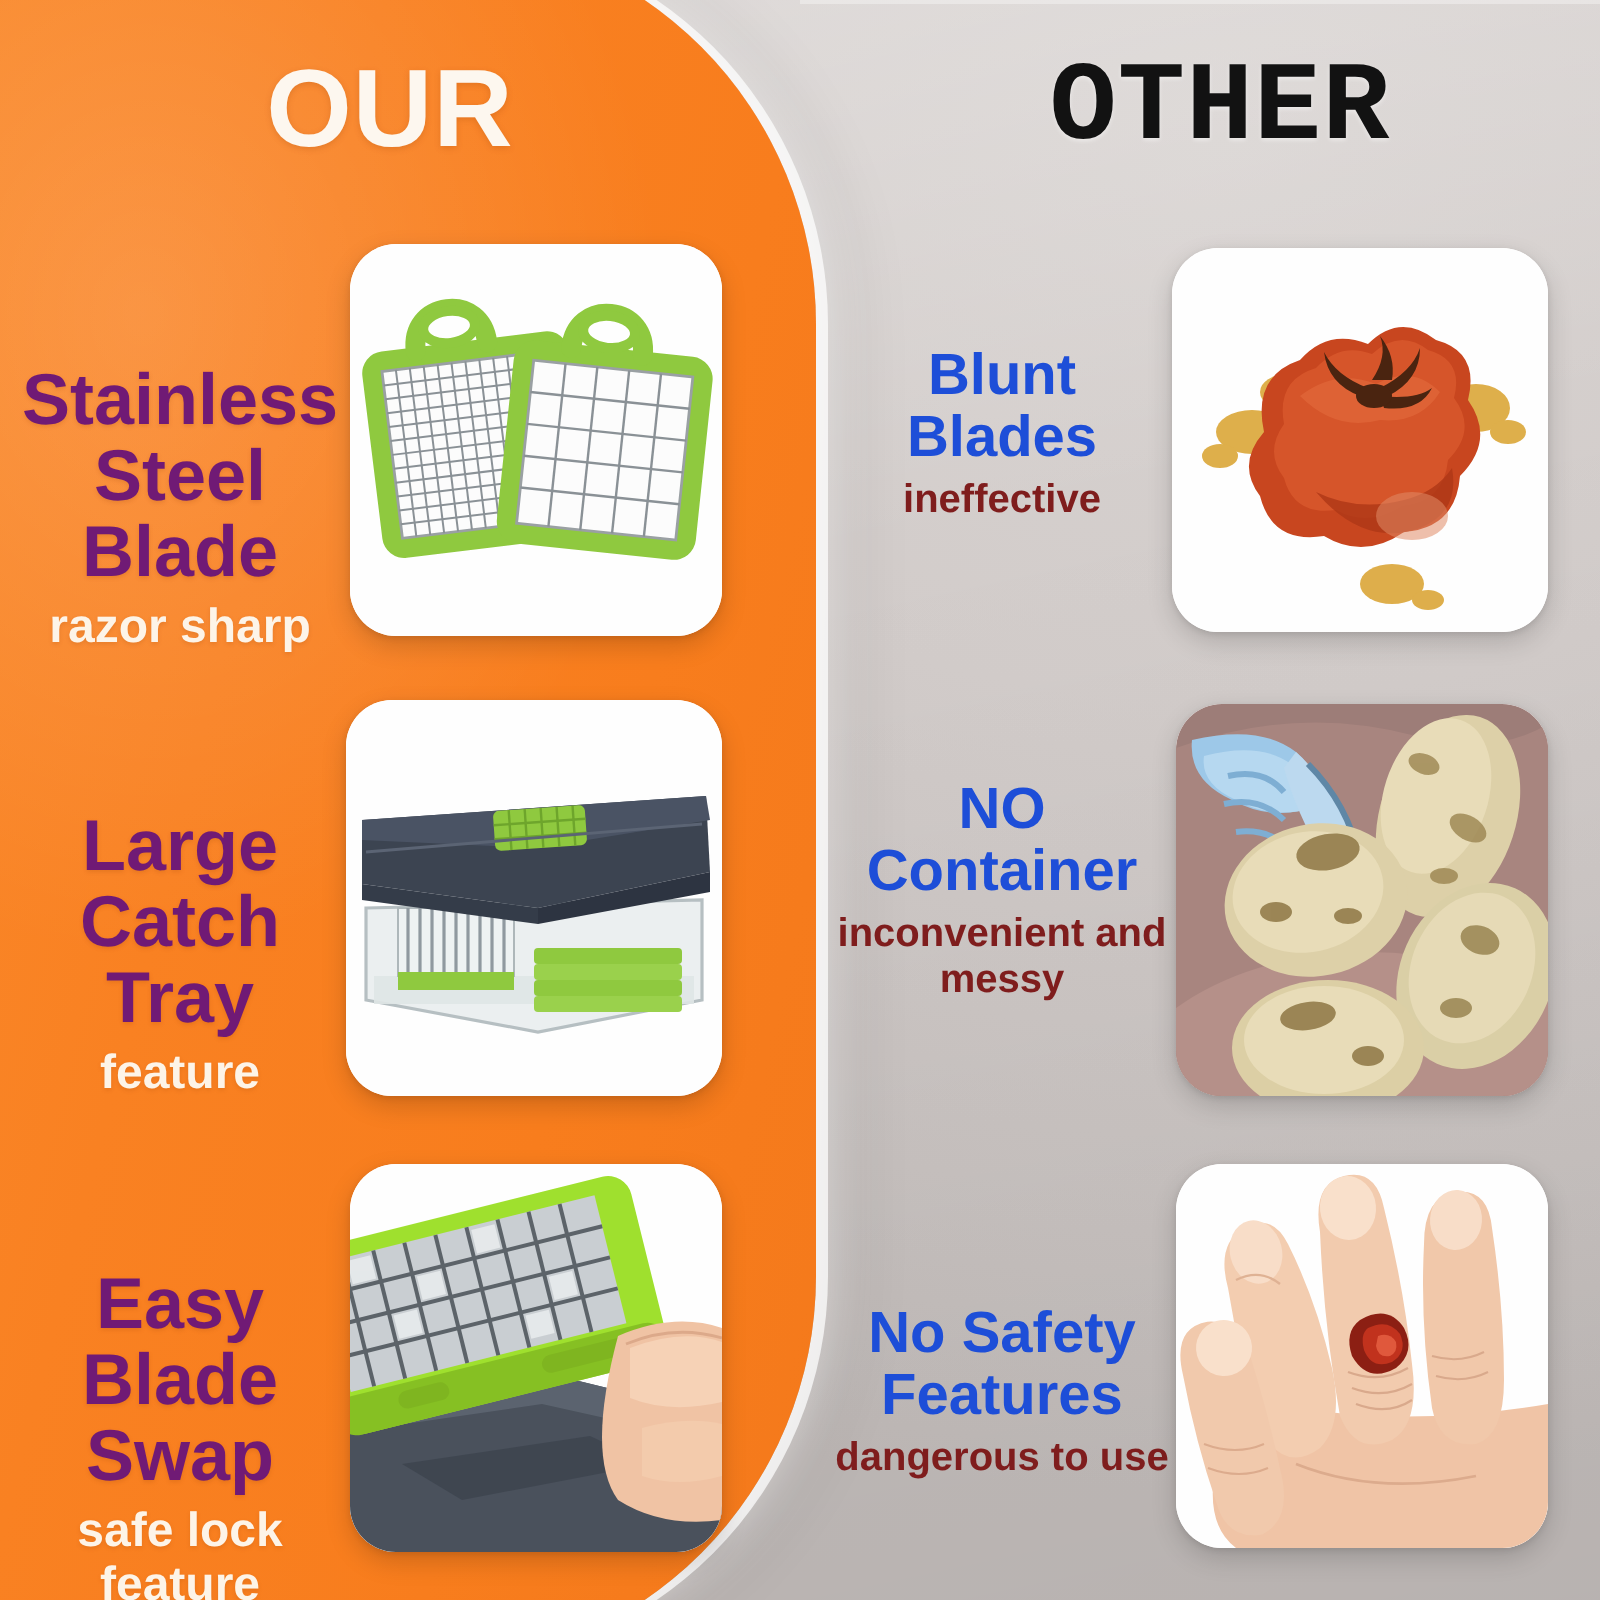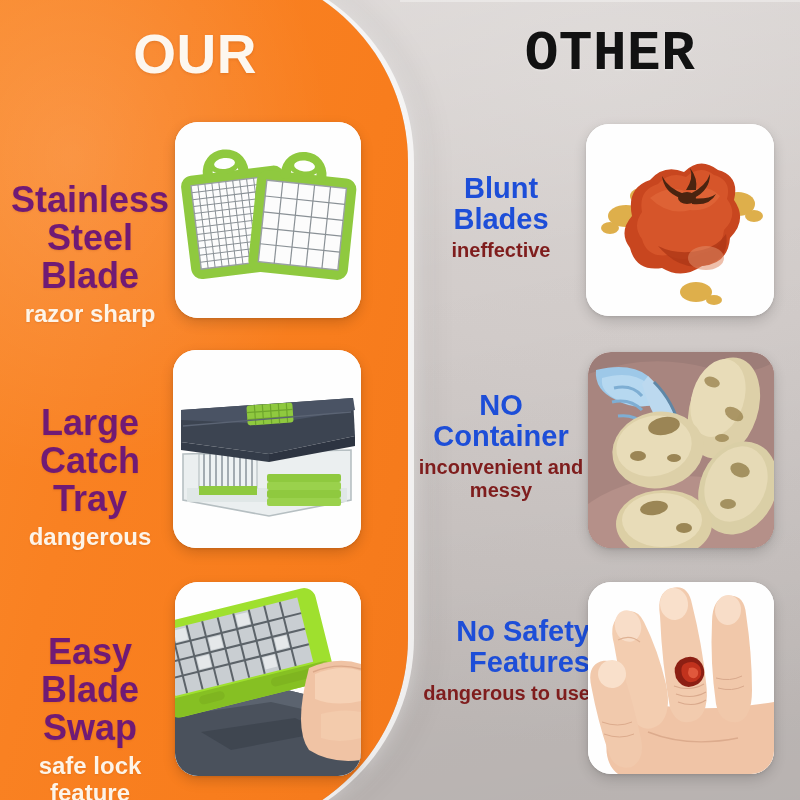--- a/index.html
+++ b/index.html
@@ -174,21 +174,21 @@
           <line x1="86" y1="110" x2="166" y2="110"></line>
             <line x1="86" y1="126" x2="166" y2="126"></line>
         </g>
       </g>
     </svg>
   </div>
 
   <div class="copy copy-left" style="top:404px;">
     <div class="headline">Large</div>
     <div class="headline">Catch Tray</div>
-    <div class="sub">dangerous</div>
+    <div class="sub">feature</div>
   </div>
 
   <div class="card" style="left:173px; top:350px; width:188px; height:198px;">
     <svg viewBox="0 0 188 198">
       <rect width="188" height="198" fill="#fefefe"></rect>
 
       <g>
         <path d="M10 104 L178 100 L178 150 L96 166 L10 150 Z" fill="#e8eced" opacity=".85"></path>
         <path d="M10 104 L178 100 L178 150 L96 166 L10 150 Z" fill="none" stroke="#b6bfc2" stroke-width="1.6"></path>
         <rect x="14" y="138" width="160" height="14" fill="#dfe5e6" opacity=".9"></rect>
@@ -382,21 +382,21 @@
         <ellipse cx="76" cy="172" rx="48" ry="34" fill="#dccfa5"></ellipse>
         <ellipse cx="74" cy="168" rx="40" ry="27" fill="#e8dcb8"></ellipse>
         <g fill="#8e7744" opacity=".85">
           <ellipse cx="66" cy="156" rx="14" ry="7" transform="rotate(-8 66 156)"></ellipse>
           <ellipse cx="96" cy="176" rx="8" ry="5"></ellipse>
         </g>
       </g>
     </svg>
   </div>
 
-  <div class="copy copy-right" style="top:616px;text-align:right;">
+  <div class="copy copy-right" style="top:652px;">
     <div class="headline">No Safety</div>
     <div class="headline">Features</div>
     <div class="sub">dangerous to use</div>
   </div>
 
   <div class="card" style="left:588px; top:582px; width:186px; height:192px;">
     <svg viewBox="0 0 186 192">
       <rect width="186" height="192" fill="#fefefe"></rect>
 
       <path d="M20 150 q-6 30 10 42 L186 192 L186 120 q-60 10 -110 4 Q40 120 20 150 Z" fill="#f0c4a6"></path>

